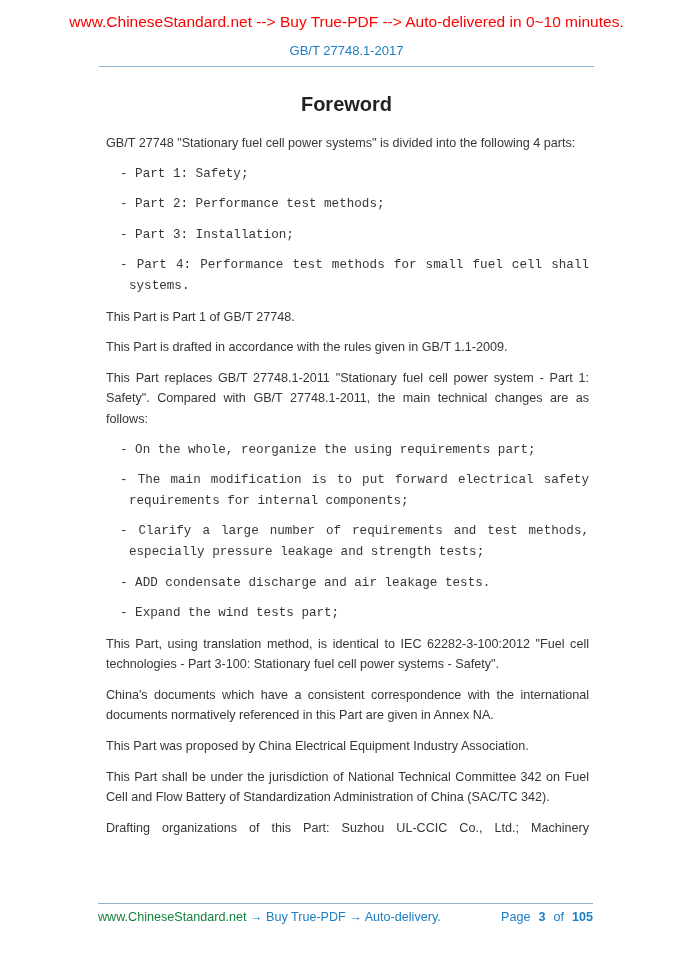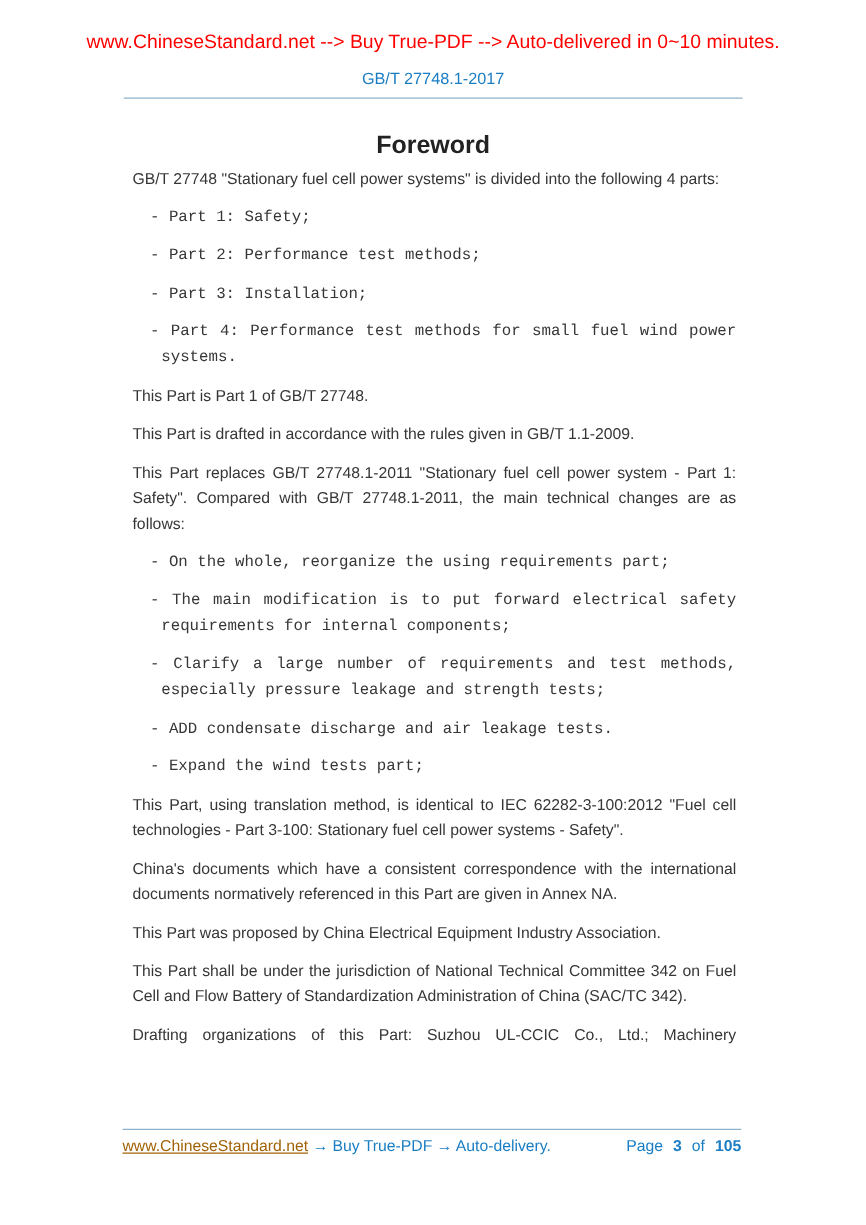--- a/index.html
+++ b/index.html
@@ -5,21 +5,21 @@
   html, body { margin: 0; padding: 0; background: #ffffff; }
   .page {
     position: relative;
     width: 693px;
     height: 980px;
     background: #ffffff;
     font-family: "Liberation Sans", sans-serif;
     overflow: hidden;
   }
   .promo {
-    padding-top: 25px;
+    padding-top: 13px;
     text-align: center;
     color: #fe0000;
     font-size: 15.5px;
     line-height: 18px;
     cursor: pointer;
   }
   .code {
     margin-top: 12px;
     text-align: center;
     color: #1b7ec3;
@@ -67,22 +67,21 @@
     border-top: 1.5px solid #8fb2cc;
     padding-top: 5px;
     display: flex;
     justify-content: space-between;
     align-items: baseline;
     color: #1b7ec3;
     font-size: 12.6px;
     line-height: 16px;
   }
   .footer-link {
-    color: #a16207;
-    text-decoration: underline;
+    color: #15803d;
     cursor: pointer;
   }
   .footer-right { display: flex; gap: 8px; }
   .footer-right .num { font-weight: bold; }
 </style>
 </head>
 <body>
 
 <div class="page">
 
@@ -92,21 +91,21 @@
 
   <div class="rule"></div>
 
   <h1 class="title">Foreword</h1>
 
   <div class="content">
     <div class="para">GB/T 27748 "Stationary fuel cell power systems" is divided into the following 4 parts:</div>
     <div class="item">- Part 1: Safety;</div>
     <div class="item">- Part 2: Performance test methods;</div>
     <div class="item">- Part 3: Installation;</div>
-    <div class="item">- Part 4: Performance test methods for small fuel wind power systems.</div>
+    <div class="item">- Part 4: Performance test methods for small fuel cell shall systems.</div>
     <div class="para">This Part is Part 1 of GB/T 27748.</div>
     <div class="para">This Part is drafted in accordance with the rules given in GB/T 1.1-2009.</div>
     <div class="para">This Part replaces GB/T 27748.1-2011 "Stationary fuel cell power system - Part 1: Safety". Compared with GB/T 27748.1-2011, the main technical changes are as follows:</div>
     <div class="item">- On the whole, reorganize the using requirements part;</div>
     <div class="item">- The main modification is to put forward electrical safety requirements for internal components;</div>
     <div class="item">- Clarify a large number of requirements and test methods, especially pressure leakage and strength tests;</div>
     <div class="item">- ADD condensate discharge and air leakage tests.</div>
     <div class="item">- Expand the wind tests part;</div>
     <div class="para">This Part, using translation method, is identical to IEC 62282-3-100:2012 "Fuel cell technologies - Part 3-100: Stationary fuel cell power systems - Safety".</div>
     <div class="para">China's documents which have a consistent correspondence with the international documents normatively referenced in this Part are given in Annex NA.</div>

